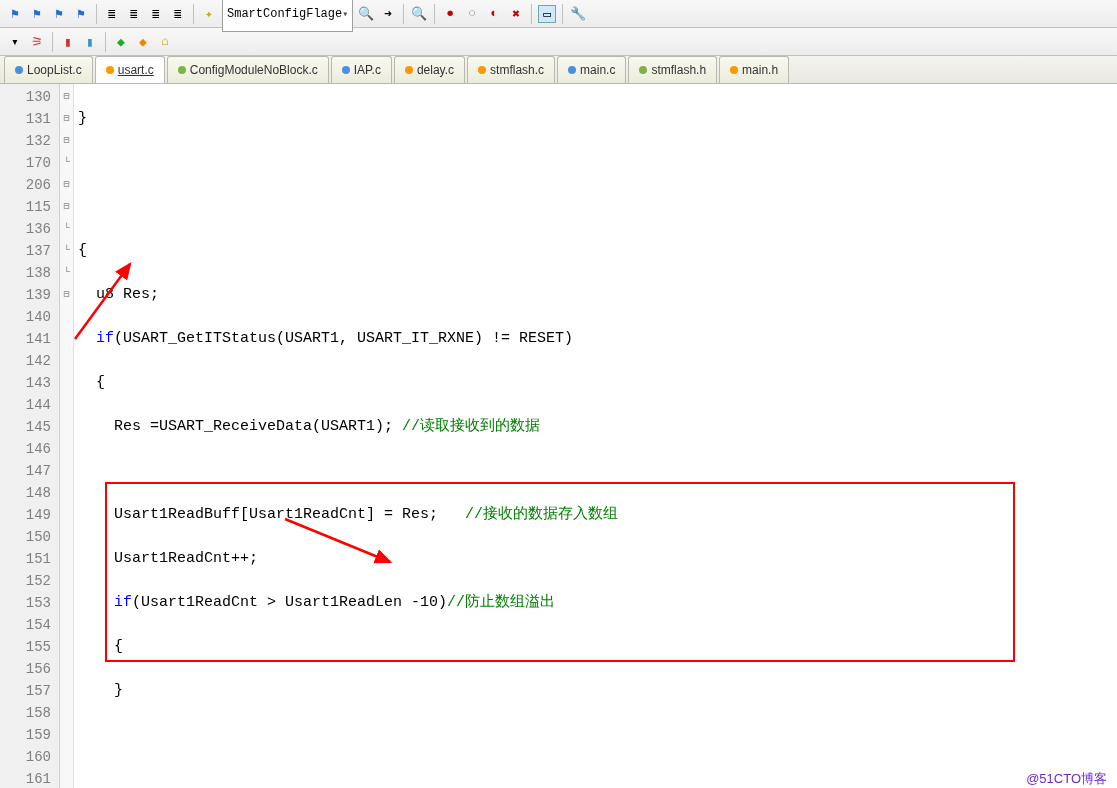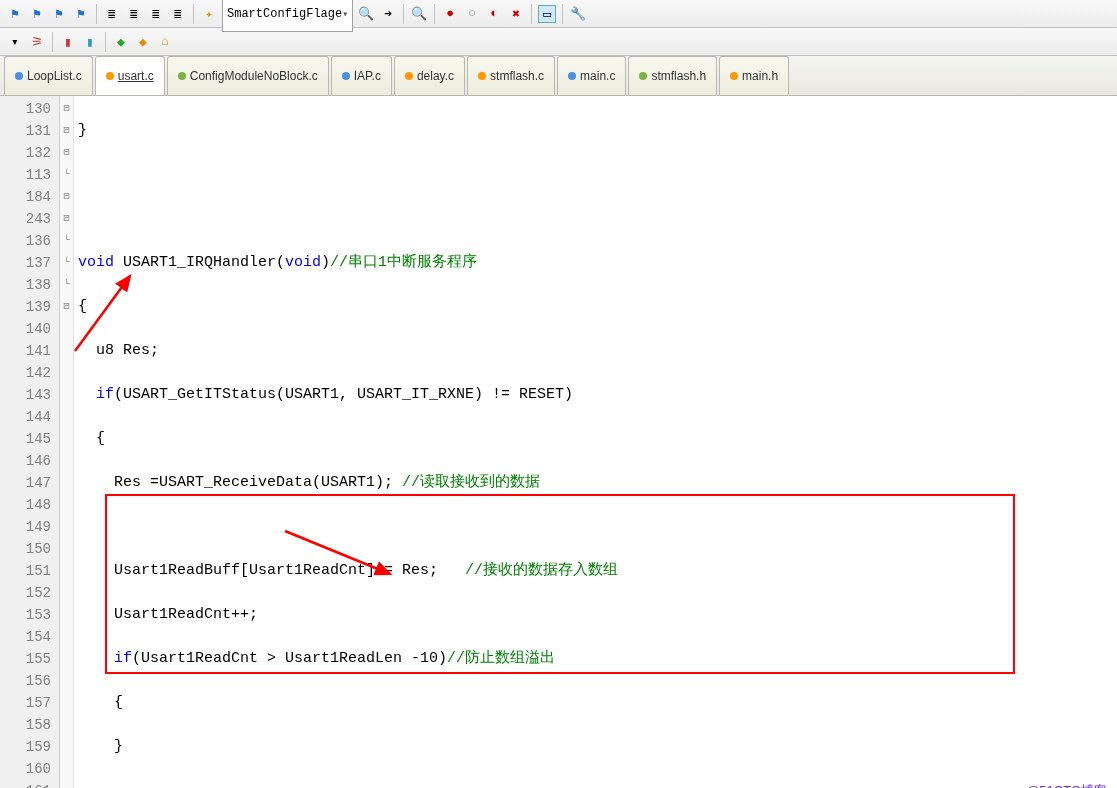--- a/index.html
+++ b/index.html
@@ -2,21 +2,21 @@
 <html><head>
 <meta charset="utf-8">
 <style>
 * { margin:0; padding:0; box-sizing:border-box; }
 body { font-family:"Consolas","Courier New",monospace; font-size:14px; background:#fff; width:1117px; overflow:hidden; }
 .toolbar { background:linear-gradient(#f8f8f8,#ececec); border-bottom:1px solid #c0c0c0; padding:3px 6px; display:flex; align-items:center; gap:4px; height:28px; }
 .toolbar .sep { width:1px; height:20px; background:#c0c0c0; margin:0 2px; }
 .tb-icon { width:18px; height:18px; display:flex; align-items:center; justify-content:center; cursor:pointer; font-size:13px; }
 .combo { background:#fff; border:1px solid #a0a0a0; padding:17px 4px; height:20px; font-size:12px; display:flex; align-items:center; min-width:120px; }
 .combo::after { content:"▾"; margin-left:auto; font-size:10px; color:#555; }
-.tabs { background:linear-gradient(#f5f5f0,#e8e8e0); border-bottom:1px solid #b8b8b0; display:flex; height:40px; padding-left:4px; }
+.tabs { background:linear-gradient(#f5f5f0,#e8e8e0); border-bottom:1px solid #b8b8b0; display:flex; height:28px; padding-left:4px; }
 .tab { display:flex; align-items:center; gap:4px; padding:2px 10px; border:1px solid #b8b8b0; border-bottom:none; background:linear-gradient(#f8f8f0,#ececdc); margin-right:2px; border-radius:3px 3px 0 0; font-size:12px; cursor:pointer; font-family:Tahoma,sans-serif; color:#333; }
 .tab.active { background:#fff; font-weight:normal; }
 .tab.active .tab-label { text-decoration:underline; }
 .tab-dot { width:8px; height:8px; border-radius:50%; }
 .dot-blue { background:#4a90e2; }
 .dot-green { background:#7cb342; }
 .dot-orange { background:#ff9800; }
 .editor { display:flex; height:710px; position:relative; }
 .gutter { background:#f0f0f0; border-right:1px solid #d0d0d0; text-align:right; padding-right:8px; color:#808080; font-size:14px; user-select:none; width:60px; line-height:22px; padding-top:2px; }
 .fold-gutter { width:14px; background:#f8f8f8; border-right:1px solid #e0e0e0; line-height:22px; font-size:10px; color:#888; text-align:center; padding-top:2px; }
@@ -112,23 +112,23 @@
       <span class="tab-dot dot-orange"></span>
       <span class="tab-label">main.h</span>
     </div>
 </div>
 
 <div class="editor">
   <div class="gutter" id="gutter">
       <div>130</div>
       <div>131</div>
       <div>132</div>
-      <div>113</div>
-      <div>184</div>
-      <div>243</div>
+      <div>170</div>
+      <div>206</div>
+      <div>115</div>
       <div>136</div>
       <div>137</div>
       <div>138</div>
       <div>139</div>
       <div>140</div>
       <div>141</div>
       <div>142</div>
       <div>143</div>
       <div>144</div>
       <div>145</div>
@@ -180,21 +180,20 @@
       <div></div>
       <div></div>
       <div class="fold">└</div>
       <div></div>
       <div class="fold">⊟</div>
     </div>
   <div class="code">
 <div class="code-line"><span>}</span></div>
 <div class="code-line"></div>
 <div class="code-line"></div>
-<div class="code-line"><span class="kw">void</span><span> USART1_IRQHandler(</span><span class="kw">void</span><span>)</span><span class="cm">//串口1中断服务程序</span></div>
 <div class="code-line"><span>{</span></div>
 <div class="code-line"><span>  u8 Res;</span></div>
 <div class="code-line"><span>  </span><span class="kw">if</span><span>(USART_GetITStatus(USART1, USART_IT_RXNE) != RESET)</span></div>
 <div class="code-line"><span>  {</span></div>
 <div class="code-line"><span>    Res =USART_ReceiveData(USART1); </span><span class="cm">//读取接收到的数据</span></div>
 <div class="code-line"></div>
 <div class="code-line"><span>    Usart1ReadBuff[Usart1ReadCnt] = Res;   </span><span class="cm">//接收的数据存入数组</span></div>
 <div class="code-line"><span>    Usart1ReadCnt++;</span></div>
 <div class="code-line"><span>    </span><span class="kw">if</span><span>(Usart1ReadCnt &gt; Usart1ReadLen -</span><span class="num">10</span><span>)</span><span class="cm">//防止数组溢出</span></div>
 <div class="code-line"><span>    {</span></div>

